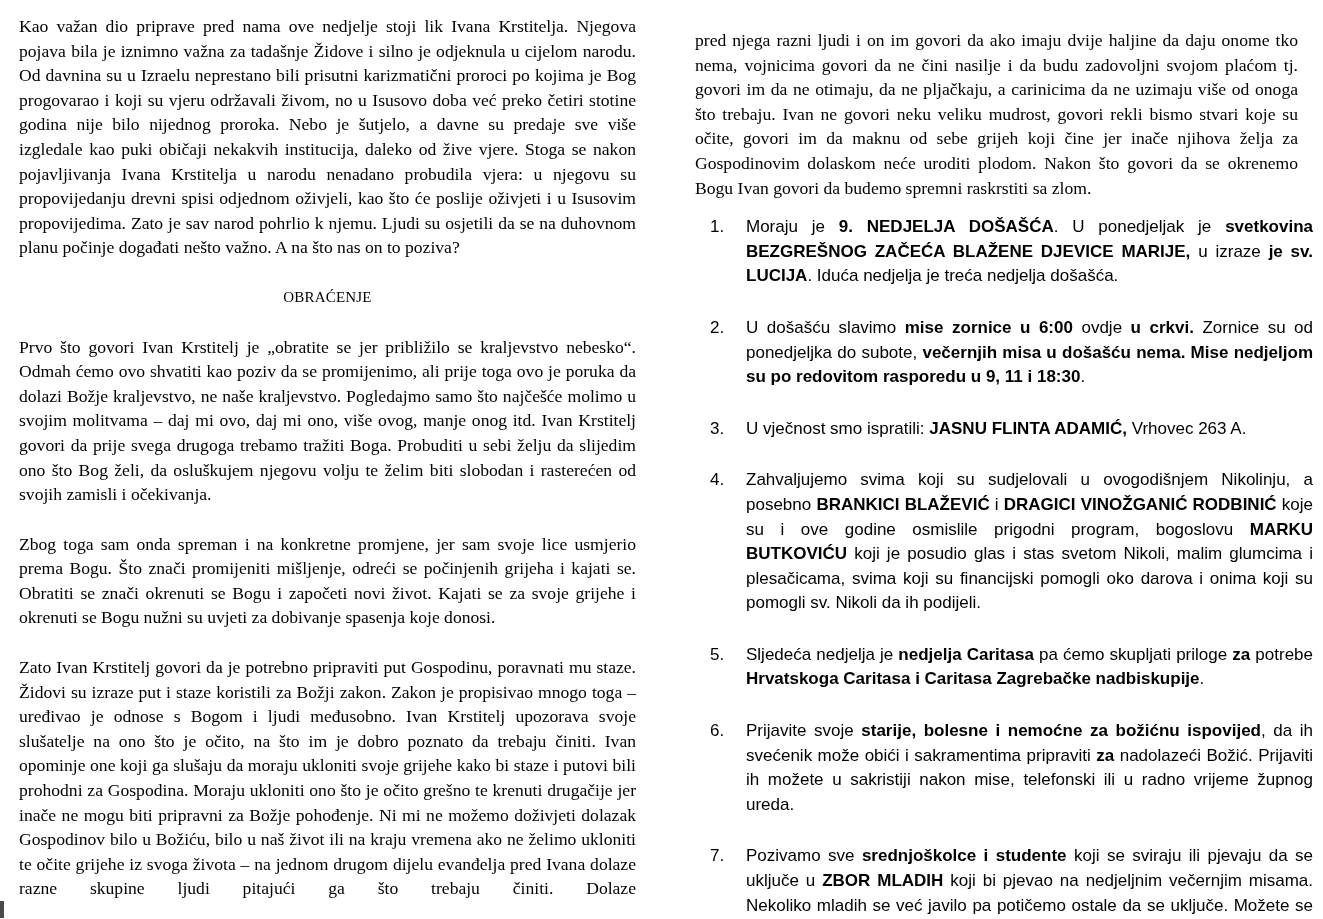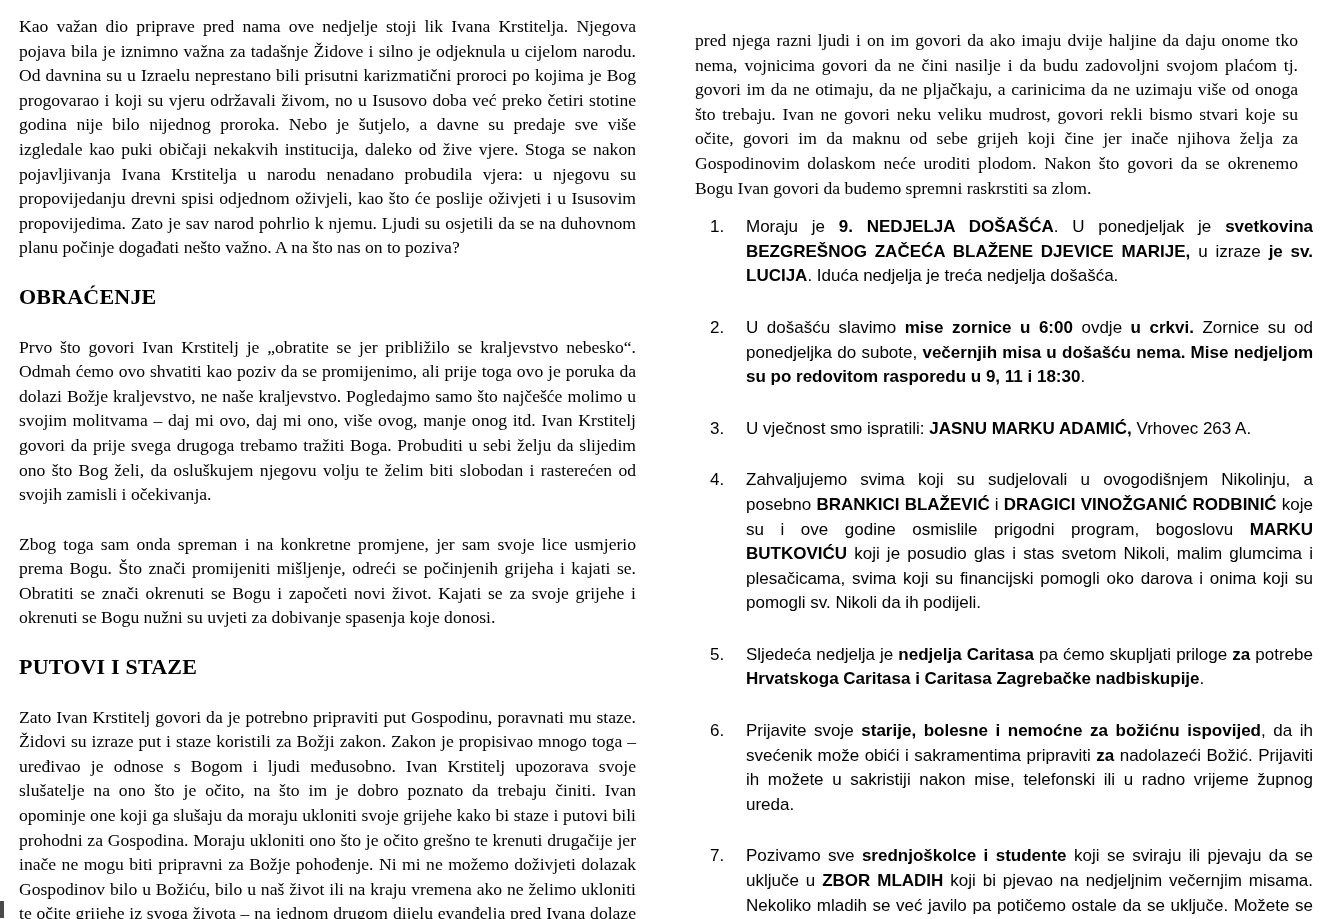--- a/index.html
+++ b/index.html
@@ -31,25 +31,26 @@
   }
   .serif {
     font-family: "Liberation Serif", "DejaVu Serif", serif;
     font-size: 17.6px;
     line-height: 24.6px;
     text-align: justify;
     margin: 0 0 25px 0;
   }
   .serif-h {
     font-family: "Liberation Serif", "DejaVu Serif", serif;
-    font-size: 22px;
-    font-weight: 700;
+    font-size: 15px;
+    font-weight: 400;
     line-height: 24.6px;
     margin: 0 0 25px 0;
     letter-spacing: 0.2px;
+    text-align: center;
   }
   .flow-cut {
     text-align-last: justify;
     margin-bottom: 0;
   }
   .intro {
     margin: 14px 15px 15px 0;
   }
   .ann-list {
     list-style: none;
@@ -87,38 +88,37 @@
 <body>
 
 <div class="page">
   <div class="cols">
 
     <div class="col-left">
       <p class="serif">Kao važan dio priprave pred nama ove nedjelje stoji lik Ivana Krstitelja. Njegova pojava bila je iznimno važna za tadašnje Židove i silno je odjeknula u cijelom narodu. Od davnina su u Izraelu neprestano bili prisutni karizmatični proroci po kojima je Bog progovarao i koji su vjeru održavali živom, no u Isusovo doba već preko četiri stotine godina nije bilo nijednog proroka. Nebo je šutjelo, a davne su predaje sve više izgledale kao puki običaji nekakvih institucija, daleko od žive vjere. Stoga se nakon pojavljivanja Ivana Krstitelja u narodu nenadano probudila vjera: u njegovu su propovijedanju drevni spisi odjednom oživjeli, kao što će poslije oživjeti i u Isusovim propovijedima. Zato je sav narod pohrlio k njemu. Ljudi su osjetili da se na duhovnom planu počinje događati nešto važno. A na što nas on to poziva?</p>
       <h2 class="serif-h">OBRAĆENJE</h2>
       <p class="serif">Prvo što govori Ivan Krstitelj je „obratite se jer približilo se kraljevstvo nebesko“. Odmah ćemo ovo shvatiti kao poziv da se promijenimo, ali prije toga ovo je poruka da dolazi Božje kraljevstvo, ne naše kraljevstvo. Pogledajmo samo što najčešće molimo u svojim molitvama – daj mi ovo, daj mi ono, više ovog, manje onog itd. Ivan Krstitelj govori da prije svega drugoga trebamo tražiti Boga. Probuditi u sebi želju da slijedim ono što Bog želi, da osluškujem njegovu volju te želim biti slobodan i rasterećen od svojih zamisli i očekivanja.</p>
       <p class="serif">Zbog toga sam onda spreman i na konkretne promjene, jer sam svoje lice usmjerio prema Bogu. Što znači promijeniti mišljenje, odreći se počinjenih grijeha i kajati se. Obratiti se znači okrenuti se Bogu i započeti novi život. Kajati se za svoje grijehe i okrenuti se Bogu nužni su uvjeti za dobivanje spasenja koje donosi.</p>
-      <h2 class="serif-h">PUTOVI I STAZE</h2>
       <p class="serif flow-cut">Zato Ivan Krstitelj govori da je potrebno pripraviti put Gospodinu, poravnati mu staze. Židovi su izraze put i staze koristili za Božji zakon. Zakon je propisivao mnogo toga – uređivao je odnose s Bogom i ljudi međusobno. Ivan Krstitelj upozorava svoje slušatelje na ono što je očito, na što im je dobro poznato da trebaju činiti. Ivan opominje one koji ga slušaju da moraju ukloniti svoje grijehe kako bi staze i putovi bili prohodni za Gospodina. Moraju ukloniti ono što je očito grešno te krenuti drugačije jer inače ne mogu biti pripravni za Božje pohođenje. Ni mi ne možemo doživjeti dolazak Gospodinov bilo u Božiću, bilo u naš život ili na kraju vremena ako ne želimo ukloniti te očite grijehe iz svoga života – na jednom drugom dijelu evanđelja pred Ivana dolaze razne skupine ljudi pitajući ga što trebaju činiti. Dolaze</p>
     </div>
 
     <div class="col-right">
       <p class="serif intro">pred njega razni ljudi i on im govori da ako imaju dvije haljine da daju onome tko nema, vojnicima govori da ne čini nasilje i da budu zadovoljni svojom plaćom tj. govori im da ne otimaju, da ne pljačkaju, a carinicima da ne uzimaju više od onoga što trebaju. Ivan ne govori neku veliku mudrost, govori rekli bismo stvari koje su očite, govori im da maknu od sebe grijeh koji čine jer inače njihova želja za Gospodinovim dolaskom neće uroditi plodom. Nakon što govori da se okrenemo Bogu Ivan govori da budemo spremni raskrstiti sa zlom.</p>
       <ol class="ann-list">
           <li class="ann">
             <span class="li-num">1.</span>
             <span class="li-body"><span>Moraju je </span><span class="b">9. NEDJELJA DOŠAŠĆA</span><span>. U ponedjeljak je </span><span class="b">svetkovina BEZGREŠNOG ZAČEĆA BLAŽENE DJEVICE MARIJE,</span><span> u izraze </span><span class="b">je sv. LUCIJA</span><span>. Iduća nedjelja je treća nedjelja došašća.</span></span>
           </li>
           <li class="ann">
             <span class="li-num">2.</span>
             <span class="li-body"><span>U došašću slavimo </span><span class="b">mise zornice u 6:00</span><span> ovdje </span><span class="b">u crkvi.</span><span> Zornice su od ponedjeljka do subote, </span><span class="b">večernjih misa u došašću nema. Mise nedjeljom su po redovitom rasporedu u 9, 11 i 18:30</span><span>.</span></span>
           </li>
           <li class="ann">
             <span class="li-num">3.</span>
-            <span class="li-body"><span>U vječnost smo ispratili: </span><span class="b">JASNU MARKU ADAMIĆ,</span><span> Vrhovec 263 A.</span></span>
+            <span class="li-body"><span>U vječnost smo ispratili: </span><span class="b">JASNU FLINTA ADAMIĆ,</span><span> Vrhovec 263 A.</span></span>
           </li>
           <li class="ann">
             <span class="li-num">4.</span>
             <span class="li-body"><span>Zahvaljujemo svima koji su sudjelovali u ovogodišnjem Nikolinju, a posebno </span><span class="b">BRANKICI BLAŽEVIĆ</span><span> i </span><span class="b">DRAGICI VINOŽGANIĆ RODBINIĆ</span><span> koje su i ove godine osmislile prigodni program, bogoslovu </span><span class="b">MARKU BUTKOVIĆU</span><span> koji je posudio glas i stas svetom Nikoli, malim glumcima i plesačicama, svima koji su financijski pomogli oko darova i onima koji su pomogli sv. Nikoli da ih podijeli.</span></span>
           </li>
           <li class="ann">
             <span class="li-num">5.</span>
             <span class="li-body"><span>Sljedeća nedjelja je </span><span class="b">nedjelja Caritasa</span><span> pa ćemo skupljati priloge </span><span class="b">za</span><span> potrebe </span><span class="b">Hrvatskoga Caritasa i Caritasa Zagrebačke nadbiskupije</span><span>.</span></span>
           </li>
           <li class="ann">

